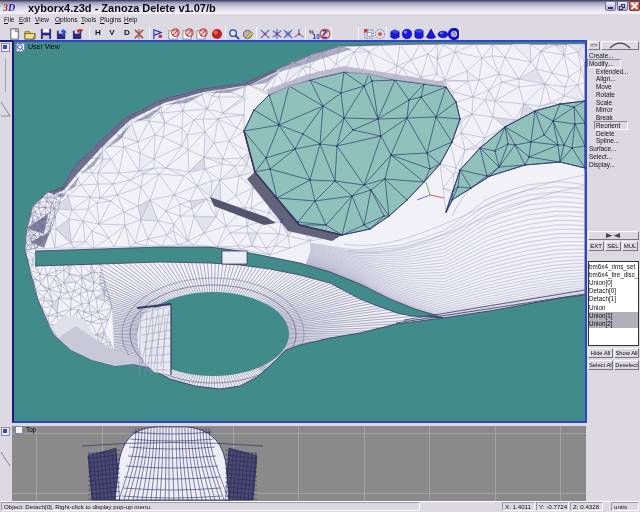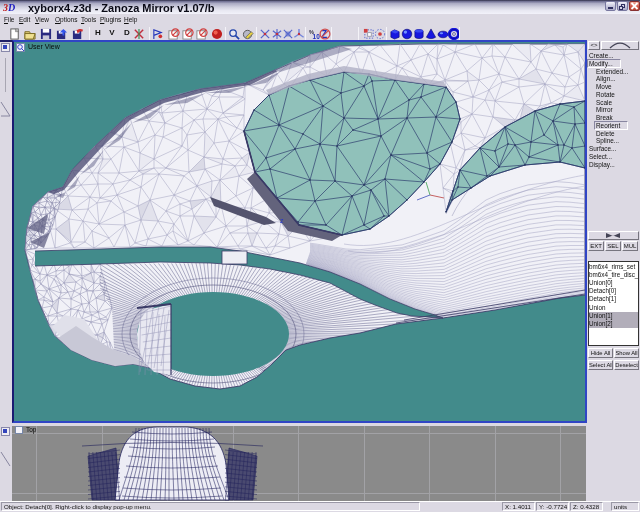--- a/index.html
+++ b/index.html
@@ -1,18 +1,18 @@
 <!DOCTYPE html>
 <html><head><meta charset="utf-8"><style>*{margin:0;padding:0;box-sizing:border-box}body{width:640px;height:512px;font-family:"Liberation Sans",sans-serif;overflow:hidden;position:relative;background:#DCD9E3}.abs{position:absolute}.cell{position:absolute;border-top:1px solid #9a98a6;border-left:1px solid #9a98a6;border-bottom:1px solid #fff;border-right:1px solid #fff;font-size:6.2px;color:#111;padding-left:2px;white-space:nowrap;overflow:hidden}.btn{position:absolute;background:#DCD9E3;border-top:1px solid #fff;border-left:1px solid #fff;border-bottom:1px solid #77757f;border-right:1px solid #77757f;font-size:6.5px;color:#111;text-align:center;line-height:8px}</style></head><body>
 <div class="abs" style="left:0;top:0;width:640px;height:14px;background:linear-gradient(180deg,#26263E 0%,#6A6A8E 8%,#ABABC4 25%,#D0D0E0 50%,#E8E8F2 75%,#F2F2FA 100%)"></div>
 <svg class="abs" style="left:3px;top:1px" width="14" height="12" viewBox="0 0 14 12">
     <text x="0" y="10" font-size="10" font-weight="bold" font-style="italic" fill="#C02020" font-family="Liberation Serif">3</text>
     <text x="5" y="10" font-size="10" font-weight="bold" font-style="italic" fill="#2020C0" font-family="Liberation Serif">D</text>
   </svg>
-<div class="abs" style="left:28px;top:1.5px;font-size:11px;font-weight:bold;color:#0A0A16">xyborx4.z3d - Zanoza Mirror v1.07/b</div>
+<div class="abs" style="left:28px;top:1.5px;font-size:11px;font-weight:bold;color:#0A0A16">xyborx4.z3d - Zanoza Delete v1.07/b</div>
 <div style="position:absolute;left:605px;top:1px;width:11px;height:10px;background:linear-gradient(180deg,#F2F2FA,#C6C6DC 55%,#ADADC8);border:1px solid #7878A0;border-radius:2px">
     <div style="position:absolute;left:2px;bottom:1px;width:5px;height:2px;background:#303060"></div>
   </div>
 <div style="position:absolute;left:617px;top:1px;width:11px;height:10px;background:linear-gradient(180deg,#F2F2FA,#C6C6DC 55%,#ADADC8);border:1px solid #7878A0;border-radius:2px">
     <div style="position:absolute;left:3px;top:2px;width:4px;height:4px;border:1px solid #303060"></div>
     <div style="position:absolute;left:1px;top:4px;width:4px;height:4px;border:1px solid #303060;background:#d8d8e8"></div>
   </div>
 <div style="position:absolute;left:629px;top:1px;width:11px;height:10px;background:linear-gradient(180deg,#F0A898,#D05848 55%,#B84838);border:1px solid #883030;border-radius:2px">
     <svg width="9" height="8" style="position:absolute;left:0px;top:0px">
       <path d="M1.5 1L7.5 7M7.5 1L1.5 7" stroke="#fff" stroke-width="1.8"></path>

